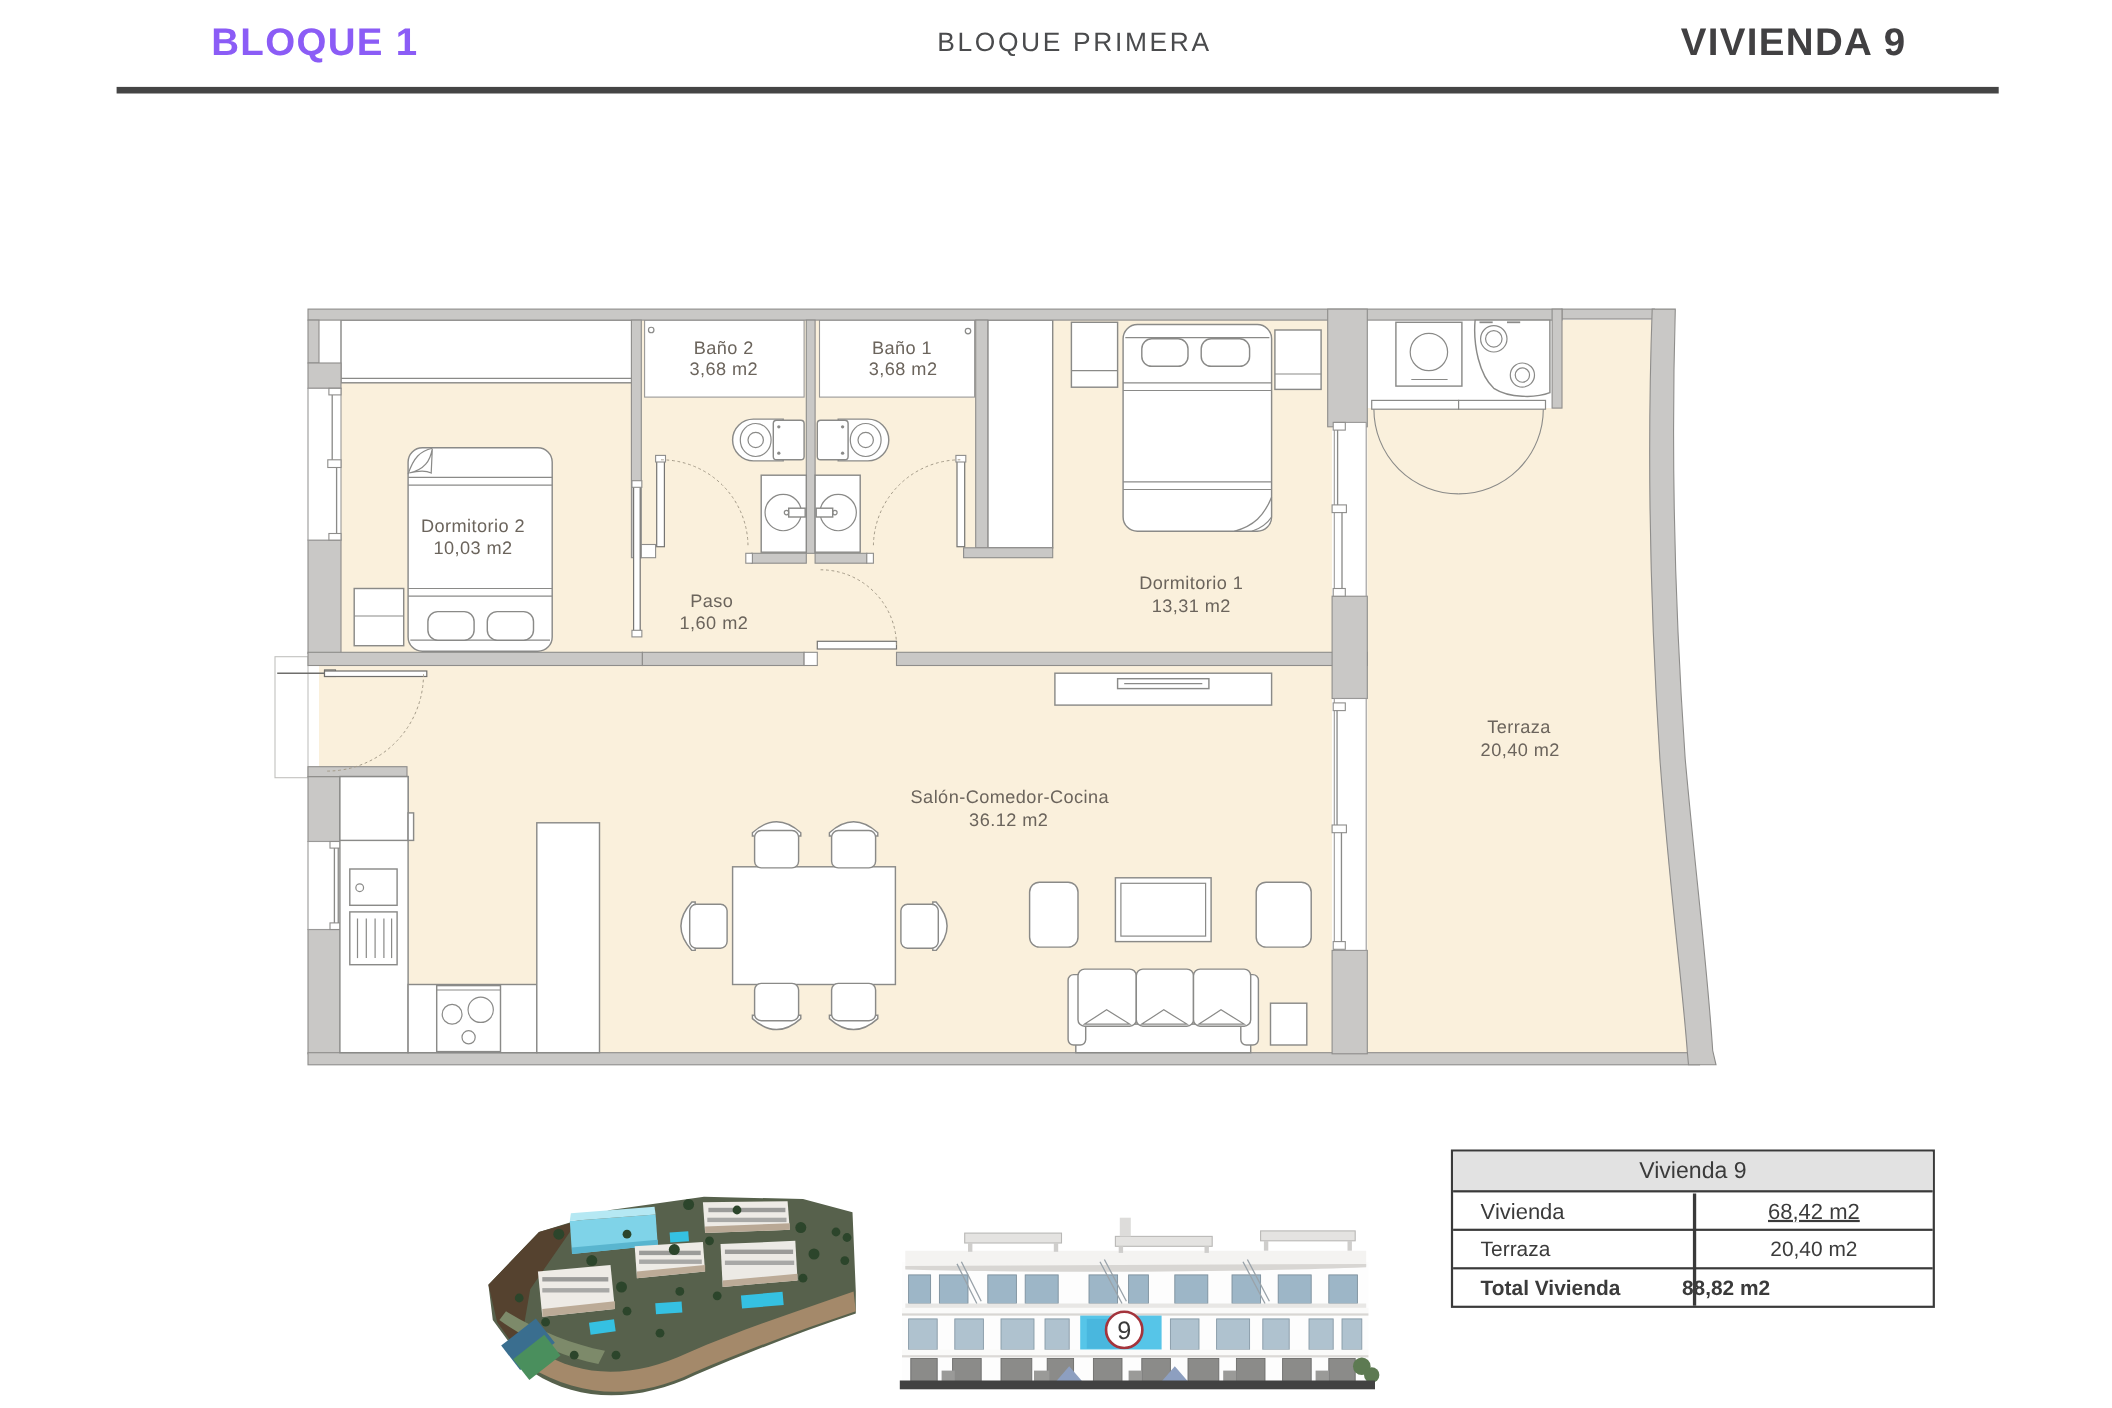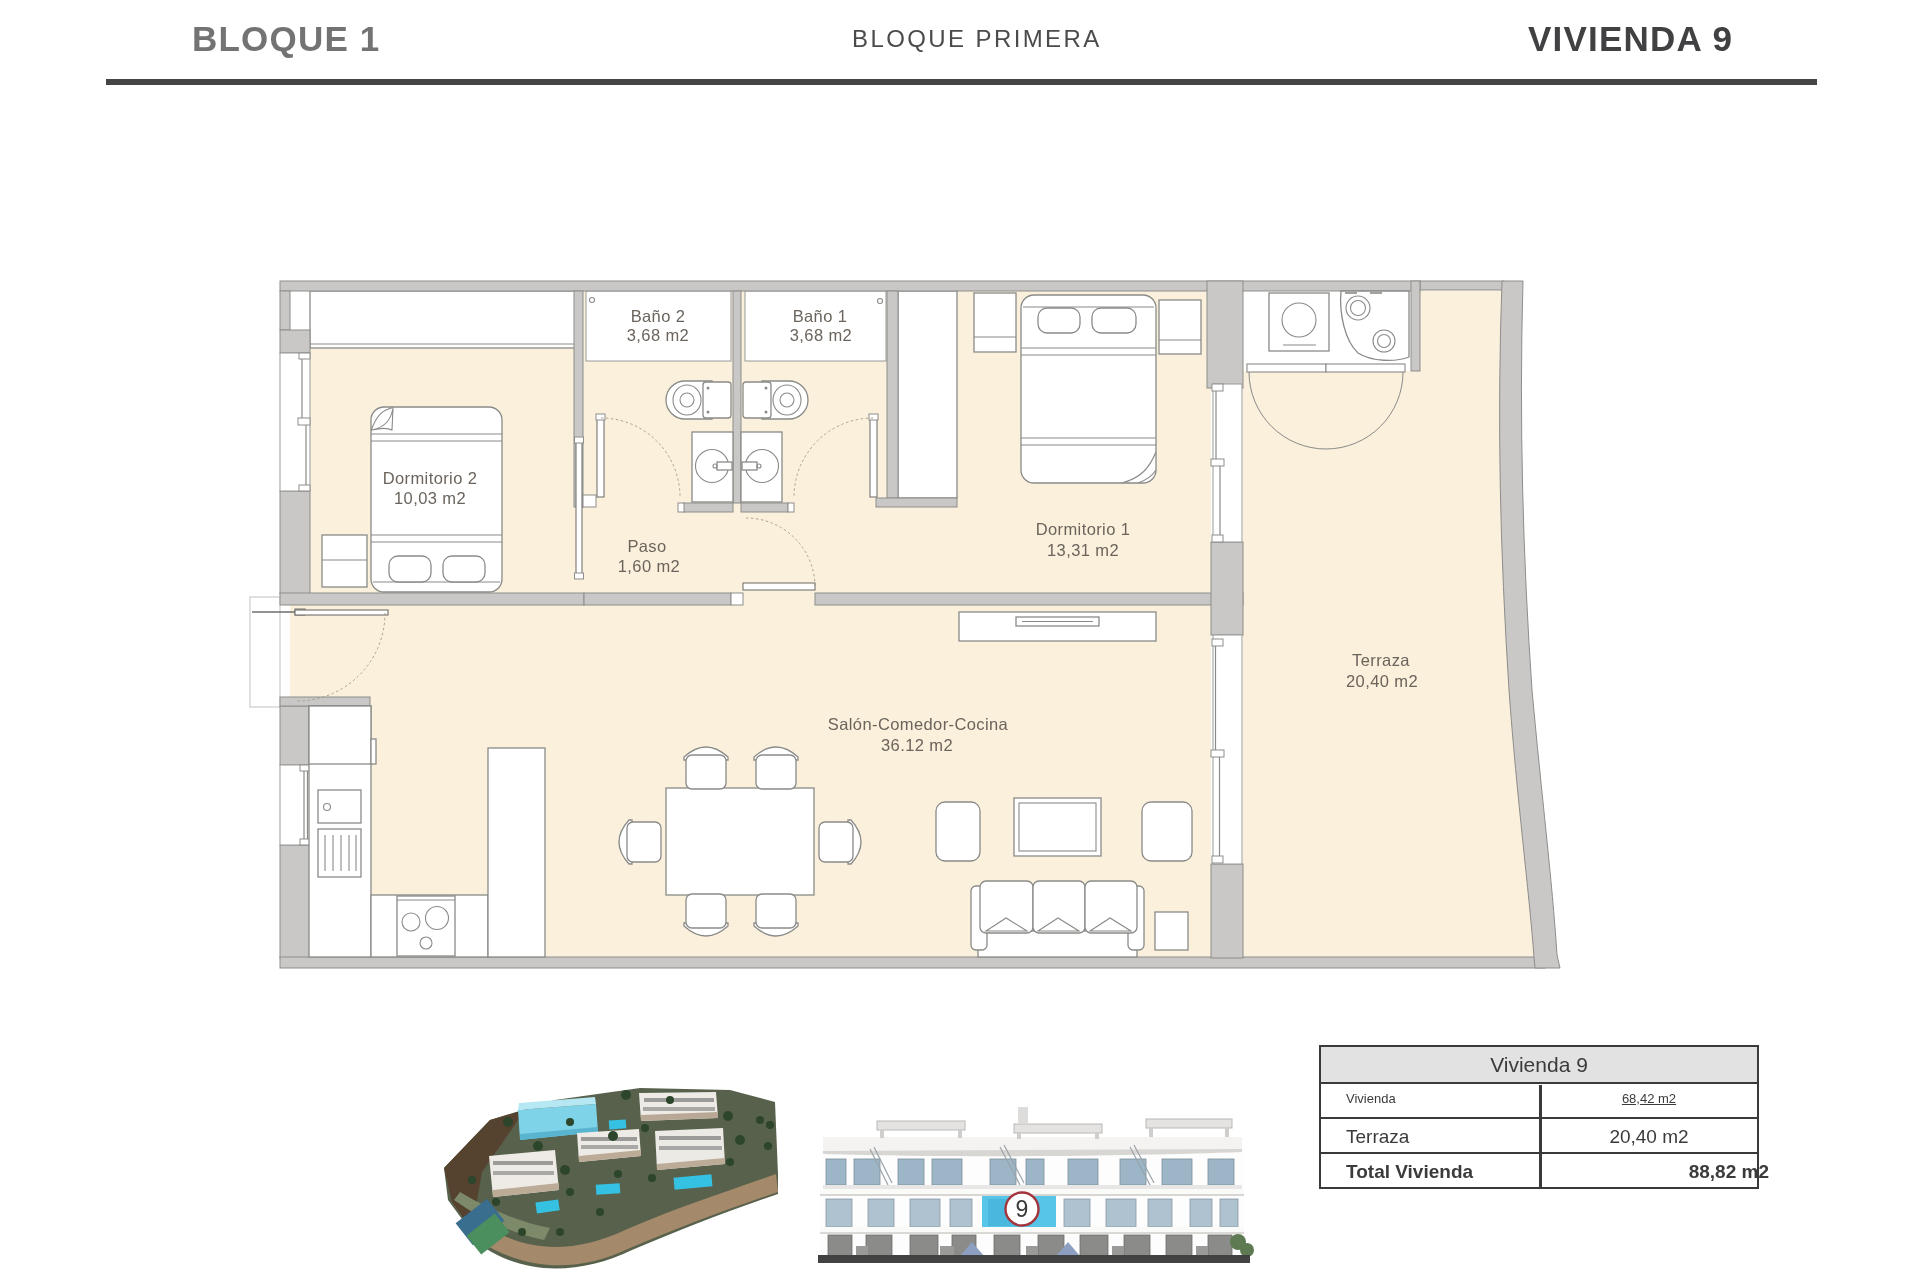--- a/index.html
+++ b/index.html
@@ -2,21 +2,21 @@
 <html><head>
 <meta charset="utf-8">
 <style>
   html,body{margin:0;padding:0;background:#ffffff;width:1920px;height:1280px;overflow:hidden;}
   body{font-family:"Liberation Sans", sans-serif;position:relative;}
   .abs{position:absolute;}
 </style>
 </head>
 <body>
 
-<div class="abs" style="left:192px;top:19px;font-size:35px;font-weight:bold;letter-spacing:1.2px;color:#737373;">BLOQUE 1</div>
+<div class="abs" style="left:192px;top:19px;font-size:35px;font-weight:bold;letter-spacing:1.2px;color:#8b5cf6;">BLOQUE 1</div>
 
 <div class="abs" style="left:852px;top:25px;font-size:24px;font-weight:normal;letter-spacing:2.4px;color:#4a4b4d;">BLOQUE PRIMERA</div>
 
 <div class="abs" style="left:1528px;top:19px;font-size:35px;font-weight:bold;letter-spacing:1.2px;color:#414042;">VIVIENDA 9</div>
 
 <div class="abs" style="left:106px;top:79px;width:1711px;height:6px;background:#454545;"></div>
 
 <svg class="abs" style="left:0;top:0;" width="1920" height="1280" viewBox="0 0 1920 1280">
 <defs>
 <style>
@@ -406,33 +406,33 @@
 
 <text class="rmtxt" x="1381" y="666">Terraza</text>
 <text class="rmtxt" x="1382" y="687">20,40 m2</text>
 </g>
 </svg>
 
 <div class="abs" style="left:1319px;top:1045px;width:436px;height:140px;border:2.5px solid #3A3A3A;background:#ffffff;">
 
   <div class="abs" style="left:0;top:0;width:100%;height:35px;background:#E2E2E2;border-bottom:2.5px solid #3A3A3A;text-align:center;line-height:35px;font-size:21px;color:#3b3b3b;">Vivienda 9</div>
 
-  <div class="abs" style="left:0;top:37.5px;width:100%;height:32.5px;border-bottom:2.5px solid #3A3A3A;font-size:13px;color:#3b3b3b;">
+  <div class="abs" style="left:0;top:37.5px;width:100%;height:32.5px;border-bottom:2.5px solid #3A3A3A;font-size:20px;color:#3b3b3b;">
     <span class="abs" style="left:25px;top:6px;">Vivienda</span>
       <span class="abs" style="left:220px;width:216px;text-align:center;top:6px;text-decoration:underline;">68,42 m2</span>
   </div>
 
   <div class="abs" style="left:0;top:72.5px;width:100%;height:32.5px;border-bottom:2.5px solid #3A3A3A;font-size:19px;color:#3b3b3b;">
     <span class="abs" style="left:25px;top:6px;">Terraza</span>
       <span class="abs" style="left:220px;width:216px;text-align:center;top:6px;">20,40 m2</span>
   </div>
 
   <div class="abs" style="left:0;top:107.5px;width:100%;height:32.5px;font-size:19px;color:#3b3b3b;font-weight:bold;">
     <span class="abs" style="left:25px;top:6px;">Total Vivienda</span>
-      <span class="abs" style="left:232px;width:216px;text-align:right;top:6px;">88,82 m2</span>
+      <span class="abs" style="left:208px;width:216px;text-align:left;top:6px;">88,82 m2</span>
   </div>
 
   <div class="abs" style="left:218px;top:37.5px;width:2.5px;height:102.5px;background:#3A3A3A;"></div>
 </div>
 
 <svg class="abs" style="left:430px;top:1080px;" width="470" height="200" viewBox="0 0 470 200">
 
 <path d="M14,88 L60,40 L125,20 L210,8 L300,10 L345,22 L348,94 L348,114 C300,130 254,148 202,170 C152,194 98,196 55,168 L40,150 L18,120 Z" fill="#57614c"></path>
 
 <path d="M14,88 L60,40 L95,30 L52,92 L42,150 L22,122 Z" fill="#55422f"></path>

